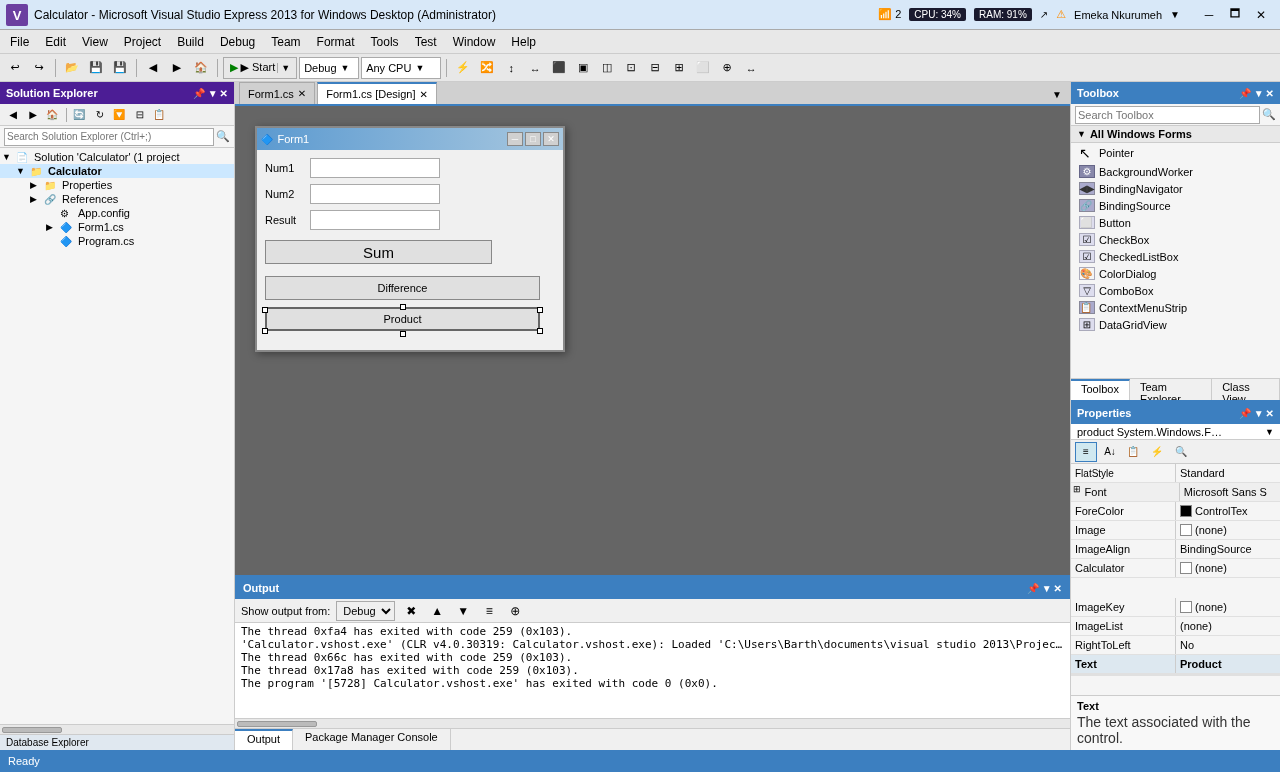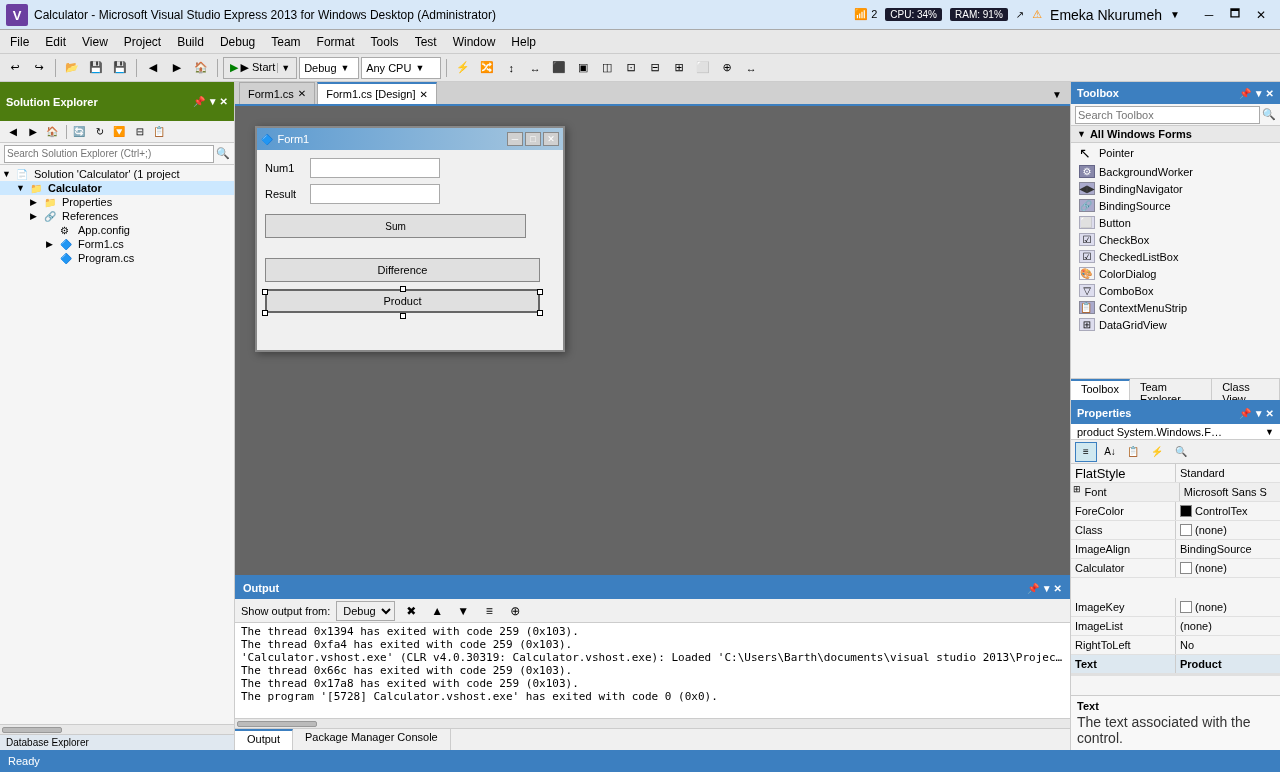--- a/index.html
+++ b/index.html
@@ -31,21 +31,21 @@
         <text x="11" y="16" text-anchor="middle" fill="white" font-size="13" font-weight="bold">V</text>
       </svg>
     </div>
     <span style="font-size:12px;flex:1;">Calculator - Microsoft Visual Studio Express 2013 for Windows Desktop (Administrator)</span>
     <div class="sys-tray">
       <span style="font-size:11px;">📶 <span>2</span></span>
       <span style="background:#1a1a2e;color:#fff;padding:1px 5px;border-radius:2px;font-size:10px;">CPU: 34%</span>
       <span style="background:#1a1a2e;color:#fff;padding:1px 5px;border-radius:2px;font-size:10px;">RAM: 91%</span>
       <span style="font-size:10px;">↗</span>
       <span style="color:#ff8c00;">⚠</span>
-      <span style="font-size:14px;">Emeka Nkurumeh</span>
+      <span style="font-size:11px;">Emeka Nkurumeh</span>
       <span style="font-size:10px;cursor:pointer;">▼</span>
     </div>
     <div style="display:flex;gap:0;margin-left:8px;">
       <span style="width:26px;height:20px;display:flex;align-items:center;justify-content:center;cursor:pointer;font-size:12px;">─</span>
       <span style="width:26px;height:20px;display:flex;align-items:center;justify-content:center;cursor:pointer;font-size:11px;">🗖</span>
       <span style="width:26px;height:20px;display:flex;align-items:center;justify-content:center;cursor:pointer;font-size:12px;">✕</span>
     </div>
   </div>
 
   <div id="menu-bar" style="background:#e8e8e8;height:24px;display:flex;align-items:center;padding:0 2px;border-bottom:1px solid #ccc;">
@@ -101,21 +101,21 @@
     <div class="tb-btn">⊞</div>
     <div class="tb-btn">⬜</div>
     <div class="tb-btn">⊕</div>
     <div class="tb-btn">↔</div>
   </div>
 
   <div style="display:flex;flex:1;overflow:hidden;">
 
     <div style="display:flex;flex-direction:column;width:235px;border-right:1px solid #ccc;background:#f5f5f5;">
 
-      <div style="background:#4d7c0f;color:white;height:39px;display:flex;align-items:center;padding:0 6px;font-size:11px;font-weight:bold;">
+      <div style="background:#4c1d95;color:white;height:22px;display:flex;align-items:center;padding:0 6px;font-size:11px;font-weight:bold;">
         <span>Solution Explorer</span>
         <div style="margin-left:auto;display:flex;gap:2px;">
           <span style="font-size:10px;cursor:pointer;color:white;">📌</span>
           <span style="font-size:10px;cursor:pointer;color:white;">▼</span>
           <span style="font-size:10px;cursor:pointer;color:white;">✕</span>
         </div>
       </div>
 
       <div style="background:#f0f0f0;height:22px;display:flex;align-items:center;padding:0 4px;gap:2px;border-bottom:1px solid #ccc;">
         <span style="width:18px;height:18px;display:flex;align-items:center;justify-content:center;font-size:10px;cursor:pointer;border:1px solid transparent;">◀</span>
@@ -218,27 +218,31 @@
             </div>
           </div>
 
           <div style="padding:8px;background:#f0f0f0;min-height:200px;" id="form-body-area">
 
             <div style="display:flex;align-items:center;margin-bottom:6px;">
               <span style="width:45px;font-size:11px;">Num1</span>
               <div style="height:20px;border:1px solid #aaa;background:white;width:130px;font-size:11px;"></div>
             </div>
 
+            <div style="display:flex;align-items:center;margin-bottom:6px;">
+              <span style="width:45px;font-size:11px;">Num2</span>
+              <div style="height:20px;border:1px solid #aaa;background:white;width:130px;font-size:11px;"></div>
+            </div>
 
             <div style="display:flex;align-items:center;margin-bottom:10px;">
               <span style="width:45px;font-size:11px;">Result</span>
               <div style="height:20px;border:1px solid #aaa;background:white;width:130px;font-size:11px;"></div>
             </div>
 
-            <div style="width:261px;height:24px;background:#e0e0e0;border:1px solid #888;display:flex;align-items:center;justify-content:center;font-size:10px;cursor:pointer;margin-bottom:20px;">
+            <div style="width:227px;height:24px;background:#e0e0e0;border:1px solid #888;display:flex;align-items:center;justify-content:center;font-size:15px;cursor:pointer;margin-bottom:12px;">
               <span>Sum</span>
             </div>
 
             <div style="width:275px;height:24px;background:#e0e0e0;border:1px solid #888;display:flex;align-items:center;justify-content:center;font-size:11px;cursor:pointer;margin-bottom:4px;">
               <span>Difference</span>
             </div>
 
             <div style="position:relative;width:275px;height:30px;margin-bottom:4px;">
 
               <div style="position:absolute;left:-3px;top:3px;width:6px;height:6px;background:white;border:1px solid black;cursor:nw-resize;z-index:10;"></div>
@@ -272,21 +276,20 @@
             <option>Debug</option>
           </select>
           <span style="width:20px;height:20px;display:flex;align-items:center;justify-content:center;font-size:12px;cursor:pointer;border:1px solid transparent;">✖</span>
           <span style="width:20px;height:20px;display:flex;align-items:center;justify-content:center;font-size:12px;cursor:pointer;border:1px solid transparent;">▲</span>
           <span style="width:20px;height:20px;display:flex;align-items:center;justify-content:center;font-size:12px;cursor:pointer;border:1px solid transparent;">▼</span>
           <span style="width:20px;height:20px;display:flex;align-items:center;justify-content:center;font-size:12px;cursor:pointer;border:1px solid transparent;">≡</span>
           <span style="width:20px;height:20px;display:flex;align-items:center;justify-content:center;font-size:12px;cursor:pointer;border:1px solid transparent;">⊕</span>
         </div>
 
         <div style="flex:1;overflow-y:auto;padding:2px 6px;font-family:'Consolas',monospace;font-size:11px;">
-          <div style="white-space:nowrap;">The thread 0x1394 has exited with code 259 (0x103).</div>
           <div style="white-space:nowrap;">The thread 0xfa4 has exited with code 259 (0x103).</div>
           <div style="white-space:nowrap;overflow:hidden;text-overflow:ellipsis;">'Calculator.vshost.exe' (CLR v4.0.30319: Calculator.vshost.exe): Loaded 'C:\Users\Barth\documents\visual studio 2013\Projects\Calculator\Calcul</div>
           <div style="white-space:nowrap;">The thread 0x66c has exited with code 259 (0x103).</div>
           <div style="white-space:nowrap;">The thread 0x17a8 has exited with code 259 (0x103).</div>
           <div style="white-space:nowrap;">The program '[5728] Calculator.vshost.exe' has exited with code 0 (0x0).</div>
         </div>
 
         <div style="height:10px;background:#e8e8e8;border-top:1px solid #ccc;display:flex;align-items:center;padding:0 2px;">
           <div style="height:6px;background:#bbb;border:1px solid #999;width:80px;border-radius:2px;"></div>
         </div>
@@ -396,40 +399,40 @@
           <span style="width:22px;height:20px;border:1px solid #3c7fc0;background:#d0e8f0;display:flex;align-items:center;justify-content:center;cursor:pointer;font-size:10px;">≡</span>
           <span style="width:22px;height:20px;border:1px solid transparent;display:flex;align-items:center;justify-content:center;cursor:pointer;font-size:10px;">A↓</span>
           <span style="width:22px;height:20px;border:1px solid transparent;display:flex;align-items:center;justify-content:center;cursor:pointer;font-size:10px;">📋</span>
           <span style="width:22px;height:20px;border:1px solid transparent;display:flex;align-items:center;justify-content:center;cursor:pointer;font-size:10px;">⚡</span>
           <span style="width:22px;height:20px;border:1px solid transparent;display:flex;align-items:center;justify-content:center;cursor:pointer;font-size:10px;">🔍</span>
         </div>
 
         <div style="flex:1;overflow-y:auto;">
 
           <div style="display:flex;height:19px;border-bottom:1px solid #e0e0e0;">
-            <span style="flex:1;padding:1px 4px;font-size:13px;border-right:1px solid #ccc;display:flex;align-items:center;">FlatStyle</span>
+            <span style="flex:1;padding:1px 4px;font-size:10px;border-right:1px solid #ccc;display:flex;align-items:center;">FlatStyle</span>
             <span style="flex:1;padding:1px 4px;font-size:11px;display:flex;align-items:center;cursor:pointer;">Standard</span>
           </div>
 
           <div style="display:flex;height:19px;border-bottom:1px solid #e0e0e0;background:#efefef;">
             <span style="padding:1px 2px;font-size:9px;cursor:pointer;">⊞</span>
             <span style="flex:1;padding:1px 2px;font-size:11px;border-right:1px solid #ccc;display:flex;align-items:center;">Font</span>
             <span style="flex:1;padding:1px 4px;font-size:11px;display:flex;align-items:center;cursor:pointer;overflow:hidden;text-overflow:ellipsis;white-space:nowrap;">Microsoft Sans S</span>
           </div>
 
           <div style="display:flex;height:19px;border-bottom:1px solid #e0e0e0;">
             <span style="flex:1;padding:1px 4px;font-size:11px;border-right:1px solid #ccc;display:flex;align-items:center;">ForeColor</span>
             <span style="flex:1;padding:1px 4px;font-size:11px;display:flex;align-items:center;cursor:pointer;gap:3px;">
               <span style="width:12px;height:12px;border:1px solid #888;background:#000;display:inline-block;"></span>
               <span>ControlTex</span>
             </span>
           </div>
 
           <div style="display:flex;height:19px;border-bottom:1px solid #e0e0e0;">
-            <span style="flex:1;padding:1px 4px;font-size:11px;border-right:1px solid #ccc;display:flex;align-items:center;">Class</span>
+            <span style="flex:1;padding:1px 4px;font-size:11px;border-right:1px solid #ccc;display:flex;align-items:center;">Image</span>
             <span style="flex:1;padding:1px 4px;font-size:11px;display:flex;align-items:center;cursor:pointer;gap:3px;">
               <span style="width:12px;height:12px;border:1px solid #888;background:white;display:inline-block;"></span>
               <span>(none)</span>
             </span>
           </div>
 
           <div style="display:flex;height:19px;border-bottom:1px solid #e0e0e0;">
             <span style="flex:1;padding:1px 4px;font-size:11px;border-right:1px solid #ccc;display:flex;align-items:center;">ImageAlign</span>
             <span style="flex:1;padding:1px 4px;font-size:11px;display:flex;align-items:center;cursor:pointer;">BindingSource</span>
           </div>

